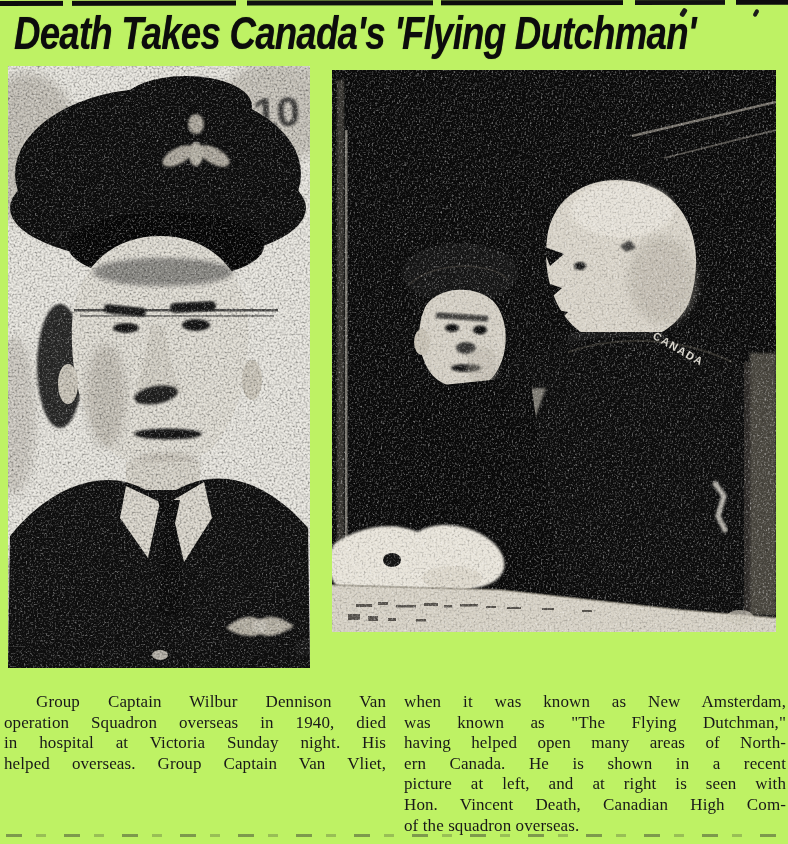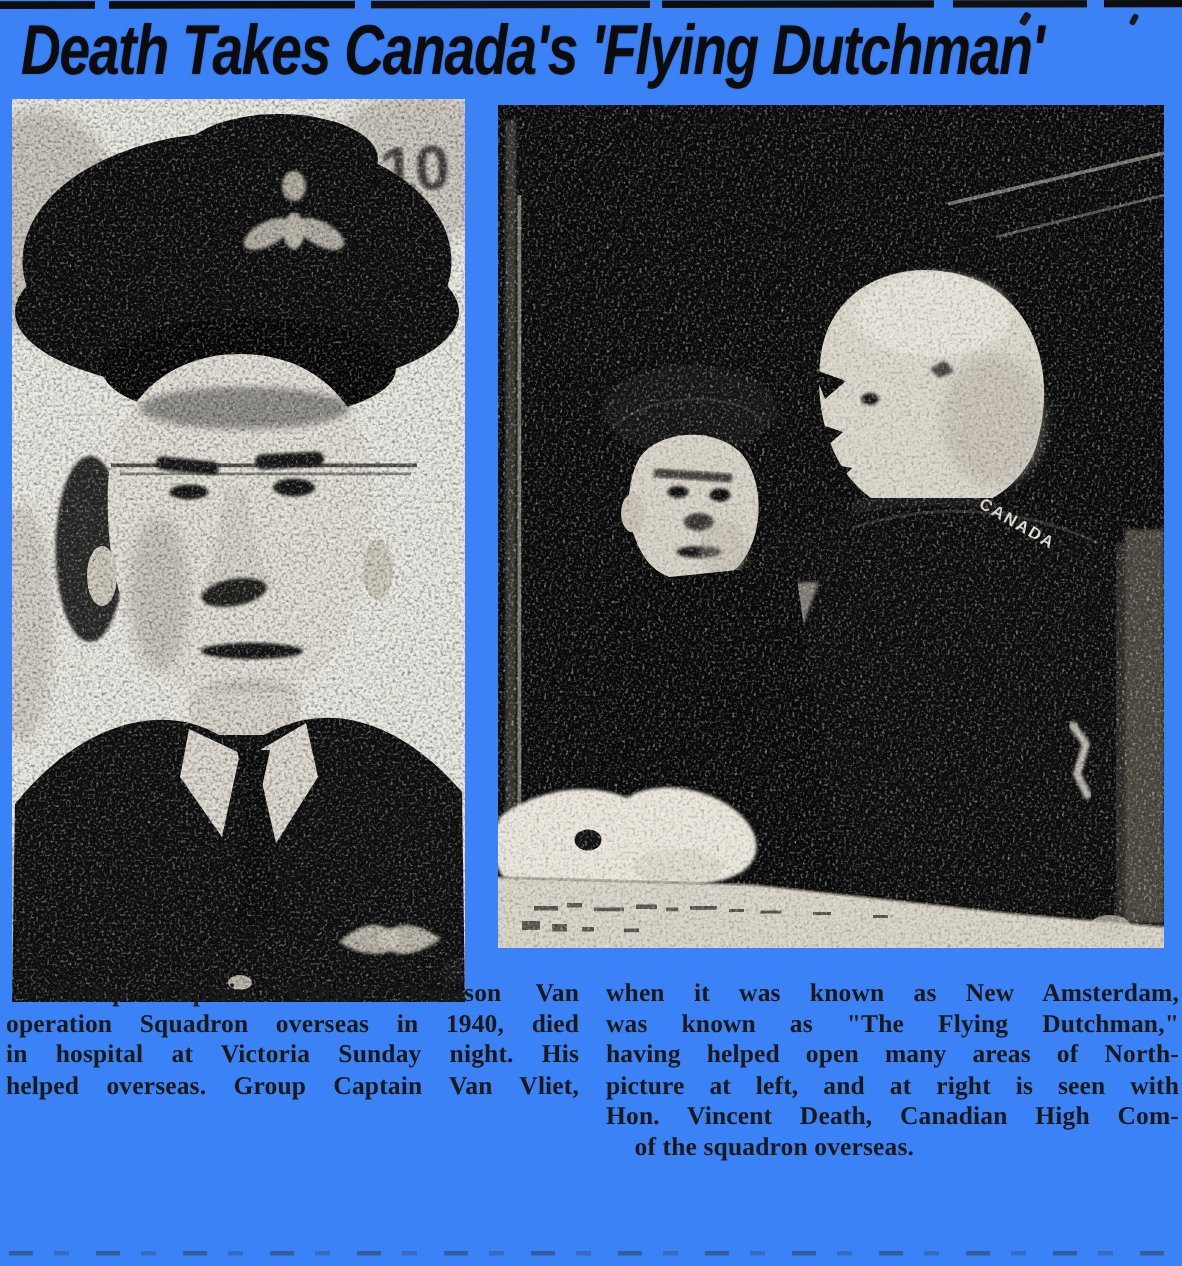--- a/index.html
+++ b/index.html
@@ -1,18 +1,18 @@
 <!DOCTYPE html>
 <html><head>
 <meta charset="utf-8">
 <style>
   html,body{margin:0;padding:0;background:#ffffff;}
   .page{
     position:relative;width:788px;height:844px;overflow:hidden;
-    background:#3b82f6;
+    background:#bef264;
     font-family:"Liberation Serif", serif;
   }
   .torn-rule{
     position:absolute;top:0;left:0;width:788px;height:6px;
     background:linear-gradient(90deg,
       #0d0d0d 0 8%, transparent 8% 9.2%,
       #0d0d0d 9.2% 30%, transparent 30% 31.4%,
       #111 31.4% 55%, transparent 55% 56%,
       #0d0d0d 56% 79%, transparent 79% 80.6%,
       #111 80.6% 92%, transparent 92% 93.4%,
@@ -29,30 +29,29 @@
     text-shadow:0 0 1px rgba(10,10,10,.55);
   }
   .speck{position:absolute;background:#1a1a1a;}
   .speck.s1{top:8px;left:681px;width:5px;height:9px;transform:rotate(32deg);border-radius:2px;}
   .speck.s2{top:9px;left:754px;width:4px;height:8px;transform:rotate(28deg);border-radius:2px;}
   .photo{position:absolute;}
   .photo svg{display:block;width:100%;height:100%;}
   .photo-left{left:8px;top:66px;width:302px;height:602px;}
   .photo-right{left:332px;top:70px;width:444px;height:562px;}
   .col{
-    position:absolute;top:652px;width:382px;
+    position:absolute;top:692px;width:382px;
     font-size:17px;line-height:20.6px;color:#191919;
     letter-spacing:.1px;
-    font-weight:bold;
   }
   .col-left{left:4px;}
   .col-right{left:404px;}
   .line{text-align:justify;text-align-last:justify;white-space:normal;}
   .line.first{padding-left:32px;}
-  .line.lastline{text-align:last left;text-align-last:left;margin-left:19px;}
+  .line.lastline{text-align:last left;text-align-last:left;}
   .bottom-rule{
     position:absolute;top:834px;left:6px;width:776px;height:3px;opacity:.75;
     background:repeating-linear-gradient(90deg,
       rgba(45,45,45,.6) 0 16px, transparent 16px 30px,
       rgba(45,45,45,.35) 30px 40px, transparent 40px 58px);
   }
 </style>
 </head>
 <body>
 
@@ -262,20 +261,21 @@
     <div class="line first">Group Captain Wilbur Dennison Van</div>
     <div class="line">operation Squadron overseas in 1940, died</div>
     <div class="line">in hospital at Victoria Sunday night.  His</div>
     <div class="line">helped overseas. Group Captain Van Vliet,</div>
   </div>
 
   <div class="col col-right">
     <div class="line">when it was known as New Amsterdam,</div>
     <div class="line">was known as "The Flying Dutchman,"</div>
     <div class="line">having helped open many areas of North-</div>
+    <div class="line">ern Canada.  He is shown in a recent</div>
     <div class="line">picture at left, and at right is seen with</div>
     <div class="line">Hon. Vincent Death, Canadian High Com-</div>
     <div class="line lastline">of the squadron overseas.</div>
   </div>
 
   <div class="bottom-rule"></div>
 
 </div>
 
 </body></html>

